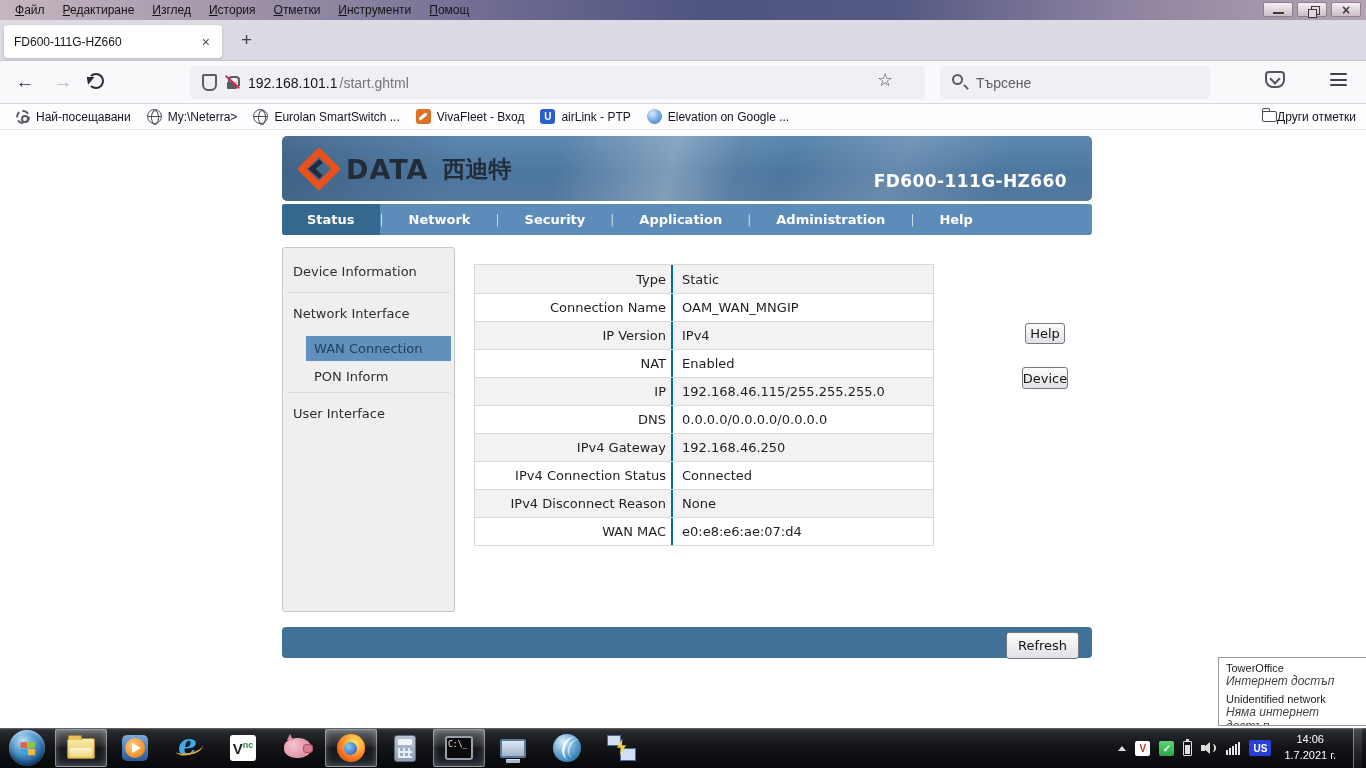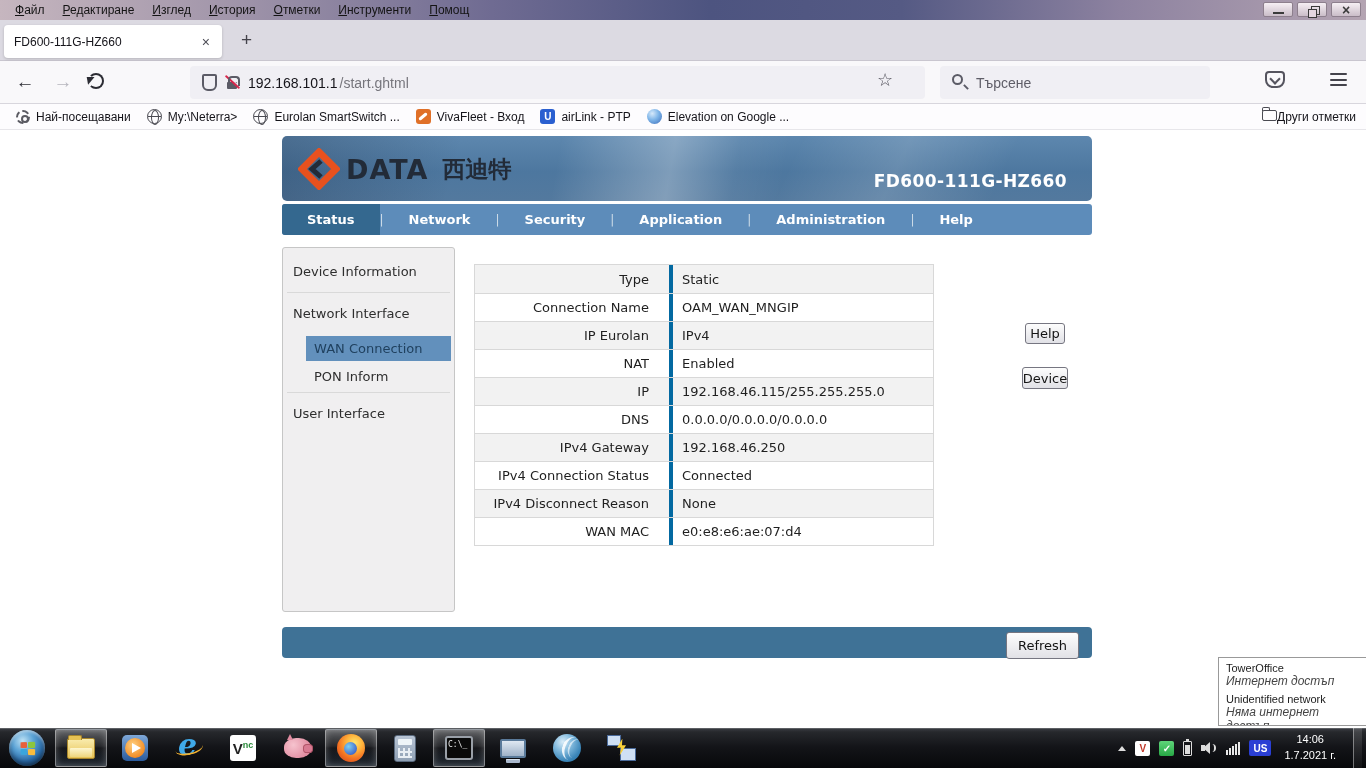--- a/index.html
+++ b/index.html
@@ -66,21 +66,21 @@
   .bi-gear { border:2px dashed #5a5a62; border-radius:50%; width:14px; height:14px; }
   .bi-gear::after { content:""; position:absolute; left:3px; top:3px; width:4px; height:4px; border:2px solid #5a5a62; border-radius:50%; }
   .bi-globe { border:1.5px solid #4a4a52; border-radius:50%; }
   .bi-globe::before { content:""; position:absolute; left:3.5px; top:0; width:6px; height:13px; border:1.5px solid #4a4a52; border-radius:50%; }
   .bi-globe::after { content:""; position:absolute; left:0; top:5.5px; width:13px; height:1.5px; background:#4a4a52; }
   .bi-vivafleet { background:#e07028; border-radius:3px; }
   .bi-vivafleet::after { content:""; position:absolute; left:2px; top:6px; width:10px; height:3px; background:#fff; transform:rotate(-40deg); border-radius:2px; }
   .bi-airlink { background:#2a5fd0; border-radius:3px; color:#fff; font-size:10px; font-weight:bold; text-align:center; line-height:15px; }
   .bi-airlink::after { content:"U"; }
   .bi-sphere { background:radial-gradient(circle at 35% 30%, #d6e9fa 0%, #7db4e8 45%, #3a6ab8 100%); border-radius:50%; }
-  .other-bm { position:absolute; right:10px; display:flex; gap:0;margin-left:8px; }
+  .other-bm { position:absolute; right:10px; display:flex; align-items:center; gap:0;margin-left:8px; }
   .folder-ic { width:15px; height:11px; border:1.5px solid #4a4a52; border-radius:2px; position:relative; }
   .folder-ic::before { content:""; position:absolute; left:-1px; top:-4px; width:6px; height:3px; border:1.5px solid #4a4a52; border-bottom:none; border-radius:2px 2px 0 0; }
 
   
   .page { position:absolute; left:12px; top:130px; width:1366px; height:598px; background:#ffffff; }
   .router { position:absolute; left:270px; top:6px; width:810px; font-family:"DejaVu Sans",sans-serif; }
   .rheader { height:65px; border-radius:5px; position:relative; overflow:hidden;
     background:
       linear-gradient(105deg, rgba(10,20,40,.22) 0%, rgba(10,20,40,0) 22%),
       linear-gradient(100deg, rgba(255,255,255,0) 34%, rgba(255,255,255,.28) 48%, rgba(255,255,255,.05) 56%, rgba(255,255,255,0) 62%),
@@ -101,21 +101,21 @@
     border:1px solid #c6c6c6; border-radius:3px; font-size:13px; color:#2e2e2e; padding-top:4px; }
   .sb-item { padding:12px 10px; }
   .sb-div { border-top:1px solid #d9d9d9; margin:1px 4px; }
   .sb-sub { margin:3px 3px 3px 23px; padding:5px 8px; }
   .sb-sub.sel { background:#6290bc; color:#20415f; }
 
   .info-table { position:absolute; left:192px; top:128px; width:460px; border:1px solid #d8d8d8; font-size:13px; color:#1f1f1f; background:#fff; }
   .irow { display:flex; height:28px; border-top:1px solid #d8d8d8; }
   .irow:first-child { border-top:none; }
   .irow.odd { background:#f2f2f2; }
-  .ilabel { width:198px; border-right:4px solid #0369a1; display:flex; align-items:center; justify-content:flex-end; padding-right:20px; }
+  .ilabel { width:198px; border-right:2px solid #0369a1; display:flex; align-items:center; justify-content:flex-end; padding-right:5px; }
   .ivalue { flex:1; display:flex; align-items:center; padding-left:9px; }
 
   .sysbtn { position:absolute; background:linear-gradient(#fdfdfd,#e1e1e6); border:1px solid #767681; border-radius:3px;
     font-size:13px; color:#141414; display:flex; align-items:center; justify-content:center; font-family:"DejaVu Sans",sans-serif; }
   .btn-help   { left:743px; top:187px; width:40px; height:21px; }
   .btn-logout { left:740px; top:231px; width:46px; height:22px; }
 
   .bottombar { position:absolute; left:0; top:491px; width:810px; height:31px; background:#3f7296; border-radius:4px; }
   .btn-refresh { right:13px; top:5px; width:73px; height:27px; }
 
@@ -336,21 +336,21 @@
       <div class="info-table">
           <div class="irow odd">
             <div class="ilabel">Type</div>
             <div class="ivalue">Static</div>
           </div>
           <div class="irow">
             <div class="ilabel">Connection Name</div>
             <div class="ivalue">OAM_WAN_MNGIP</div>
           </div>
           <div class="irow odd">
-            <div class="ilabel">IP Eurolan</div>
+            <div class="ilabel">IP Version</div>
             <div class="ivalue">IPv4</div>
           </div>
           <div class="irow">
             <div class="ilabel">NAT</div>
             <div class="ivalue">Enabled</div>
           </div>
           <div class="irow odd">
             <div class="ilabel">IP</div>
             <div class="ivalue">192.168.46.115/255.255.255.0</div>
           </div>

